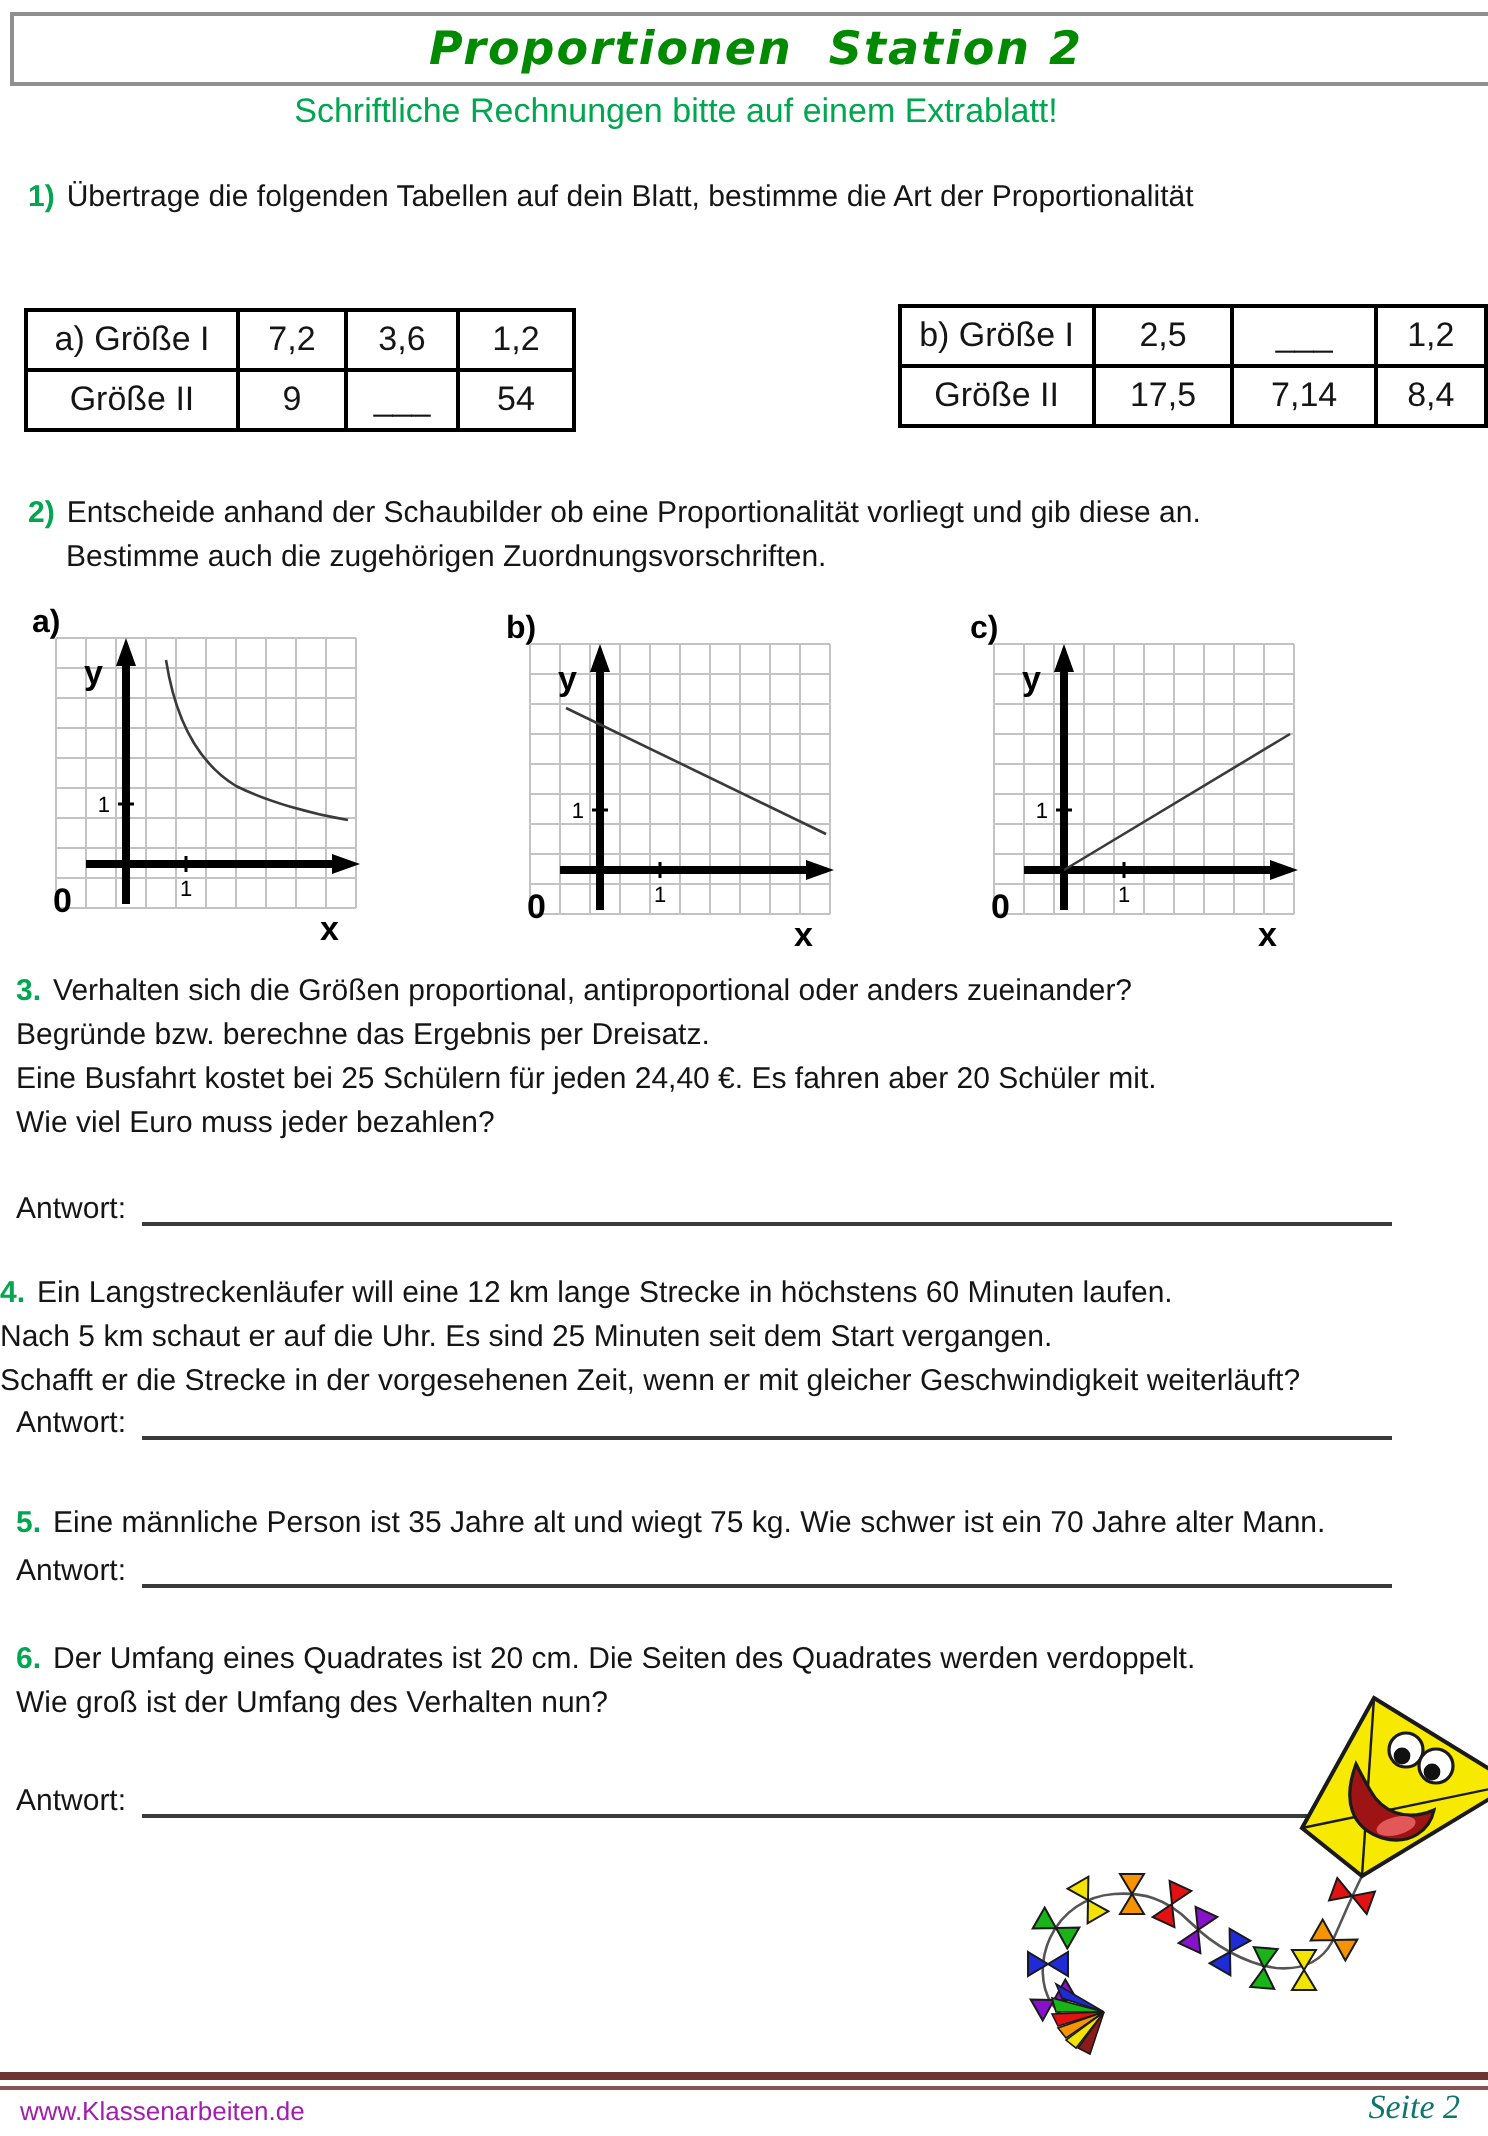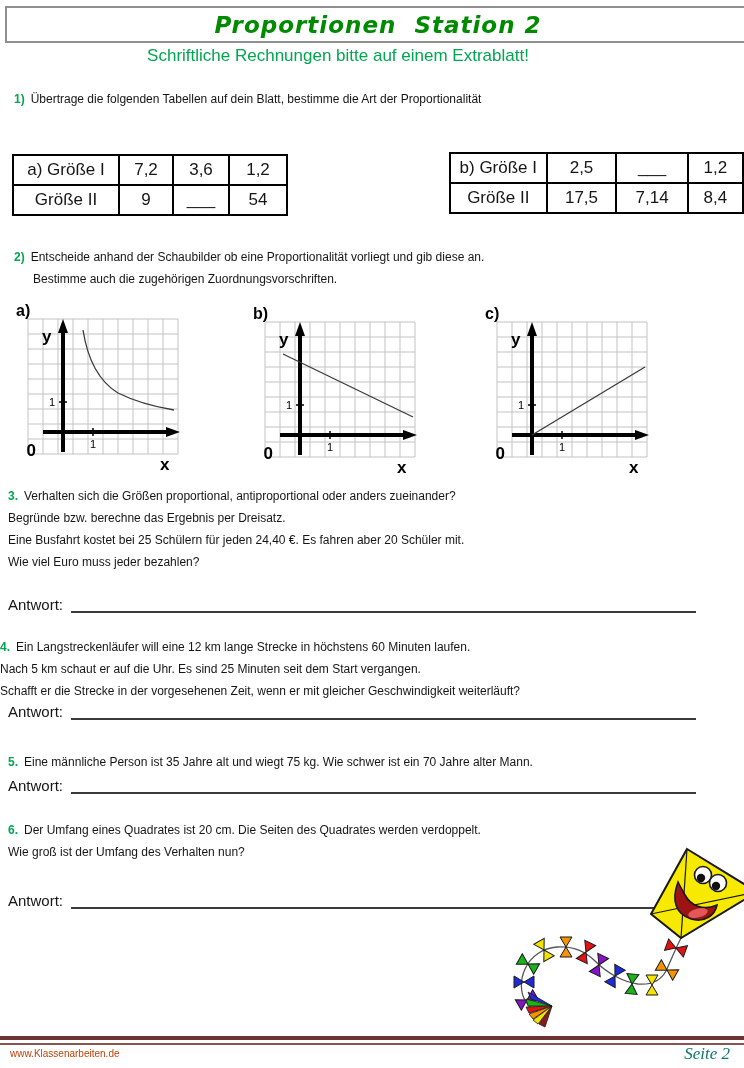--- a/index.html
+++ b/index.html
@@ -8,21 +8,21 @@
 
   
   .titlebox{position:absolute;left:5px;top:6px;width:742px;height:33px;
             border:2px solid #8f8f8f;display:flex;align-items:center;justify-content:center;}
   .title{font-family:"DejaVu Sans",sans-serif;font-size:23px;font-weight:bold;font-style:italic;
          color:#008a00;letter-spacing:1px;white-space:pre;}
   .subtitle{position:absolute;left:0;top:46px;width:676px;text-align:center;
             font-size:17px;color:#00a650;}
 
   
-  .tblock{position:absolute;font-size:12px;line-height:22px;}
+  .tblock{position:absolute;font-size:15px;line-height:22px;}
   .num{color:#00a650;font-weight:bold;margin-right:6px;}
   .indent{padding-left:19px;}
 
   
   .tbl{position:absolute;border-collapse:collapse;font-size:17px;background:#fff;}
   .tbl td{border:2px solid #000;text-align:center;height:26px;padding:1px 6px;}
   .c0a{width:92px;} .c1a{width:40px;} .c2a{width:42px;} .c3a{width:44px;}
   .c0b{width:92px;} .c1b{width:62px;} .c2b{width:64px;} .c3b{width:46px;}
 
   
@@ -31,21 +31,21 @@
   .gaxis-label{font-size:17px;font-weight:bold;}
   .gtick{font-size:11px;}
 
   
   .answer{position:absolute;display:flex;align-items:flex-end;font-size:15px;}
   .aline{flex:1;border-bottom:2px solid #3a3a3a;margin-left:8px;height:17px;}
 
   
   .rule-thick{position:absolute;left:0;top:1036px;width:744px;height:4px;background:#6e3434;}
   .rule-thin{position:absolute;left:0;top:1043px;width:744px;height:2px;background:#8a5252;}
-  .site{position:absolute;left:10px;top:1048px;font-size:10px;color:#c2410c;}
+  .site{position:absolute;left:10px;top:1048px;font-size:13px;color:#a21caf;}
   .pageno{position:absolute;right:14px;top:1044px;font-size:17px;color:#0f766e;
           font-family:"Liberation Serif",serif;font-style:italic;}
 </style>
 </head>
 <body>
 
 <div class="page">
 
   <div class="titlebox">
     <div class="title">Proportionen  Station 2</div>

